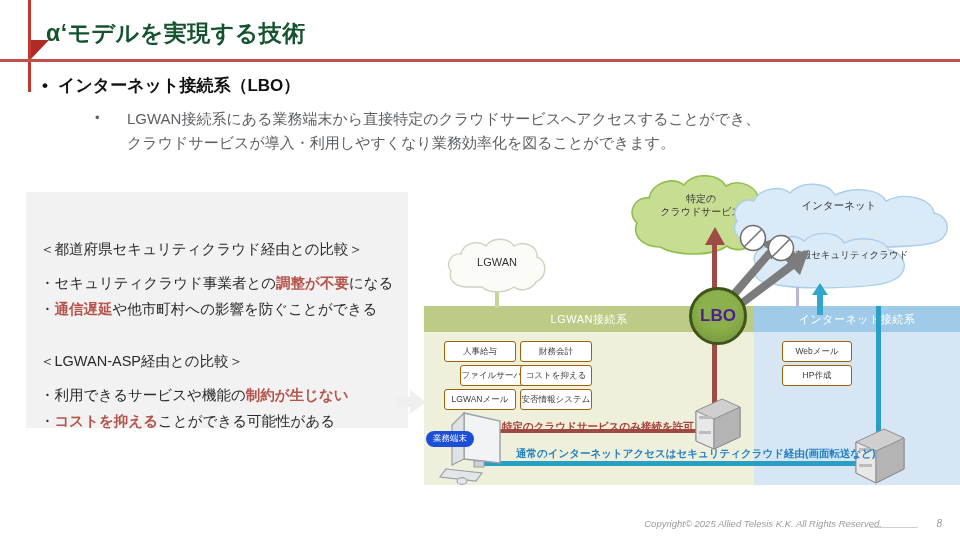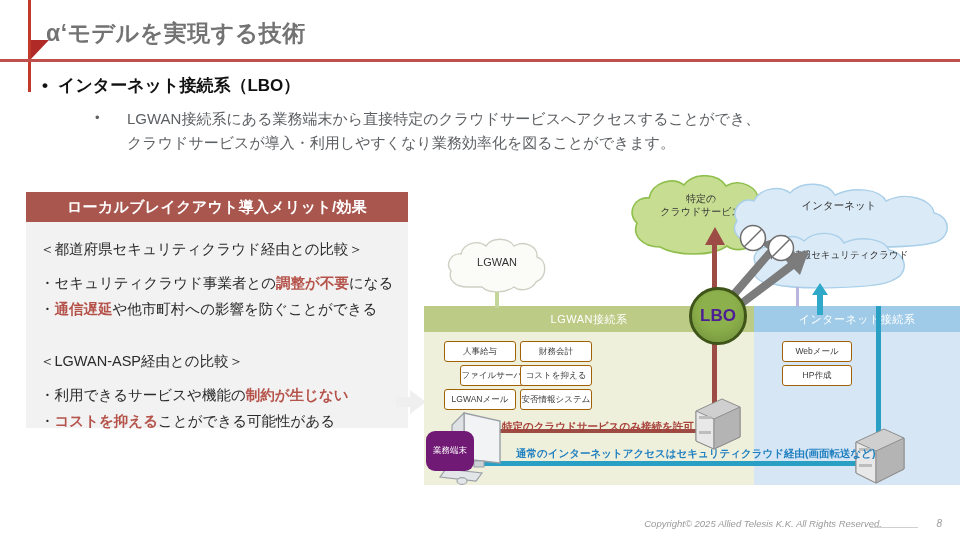--- a/index.html
+++ b/index.html
@@ -11,21 +11,21 @@
   #slide{position:relative;width:960px;height:537px;background:#fff;}
 
   
   .hdr-vline{position:absolute;left:28px;top:0;width:3px;height:92px;background:#c0392b;}
   .hdr-hline{position:absolute;left:0;top:59px;width:960px;height:3px;background:#c0504d;}
   .hdr-flag{position:absolute;left:31px;top:40px;width:0;height:0;
             border-left:18px solid #b02b28;border-bottom:19px solid transparent;}
 
   .slide-title{
     position:absolute;left:46px;top:18px;
-    font-size:23px;font-weight:bold;color:#737373;letter-spacing:.5px;
+    font-size:23px;font-weight:bold;color:#14532d;letter-spacing:.5px;
     white-space:nowrap;
   }
 
   
   .b1{position:absolute;left:42px;top:74px;font-size:17px;font-weight:bold;color:#111;white-space:nowrap;}
   .b1 .dot{display:inline-block;width:16px;}
   .b2{position:absolute;left:95px;top:107px;font-size:15px;color:#5d6063;line-height:1.62;width:820px;}
   .b2 .dot{position:absolute;left:0;top:0;font-size:13px;color:#5d6063;}
   .b2 .txt{display:block;margin-left:32px;}
 
@@ -67,22 +67,22 @@
         text-align:center;}
 
   
   .vline{position:absolute;}
   .hline{position:absolute;}
 
   
   .srv{position:absolute;}
   .pc{position:absolute;}
 
-  .badge{position:absolute;background:#701a75;color:#fff;border-radius:9px;
-         font-size:8.5px;padding:14px 7px;white-space:nowrap;z-index:9;}
+  .badge{position:absolute;background:#1d4ed8;color:#fff;border-radius:9px;
+         font-size:8.5px;padding:2px 7px;white-space:nowrap;z-index:9;}
 
   .anno{position:absolute;font-size:10.5px;font-weight:bold;white-space:nowrap;z-index:9;}
   .anno.red{color:#a8403a;}
   .anno.blue{color:#1f7fc0;}
 
   .grayarrow{position:absolute;}
 
   
   .copy{position:absolute;right:78px;top:518px;font-size:9.5px;font-style:italic;
         color:#9a9a9a;white-space:nowrap;}
@@ -103,21 +103,20 @@
     <span class="dot">•</span><span>インターネット接続系（LBO）</span>
   </div>
 
   <div class="b2">
     <span class="dot">•</span>
     <span class="txt">LGWAN接続系にある業務端末から直接特定のクラウドサービスへアクセスすることができ、</span>
     <span class="txt">クラウドサービスが導入・利用しやすくなり業務効率化を図ることができます。</span>
   </div>
 
   <div class="panel"></div>
-  <div class="panel-hd">ローカルブレイクアウト導入メリット/効果</div>
   <div class="panel-body">
 
     <div class="p-head" style="left:14px;top:18px;">＜都道府県セキュリティクラウド経由との比較＞</div>
 
     <div class="p-line" style="left:14px;top:78px;">
       <span>・</span><span class="hl">通信遅延</span><span>や他市町村への影響を防ぐことができる</span>
     </div>
 
     <div class="p-line" style="left:14px;top:52px;">
       <span>・セキュリティクラウド事業者との</span><span class="hl">調整が不要</span><span>になる</span>

